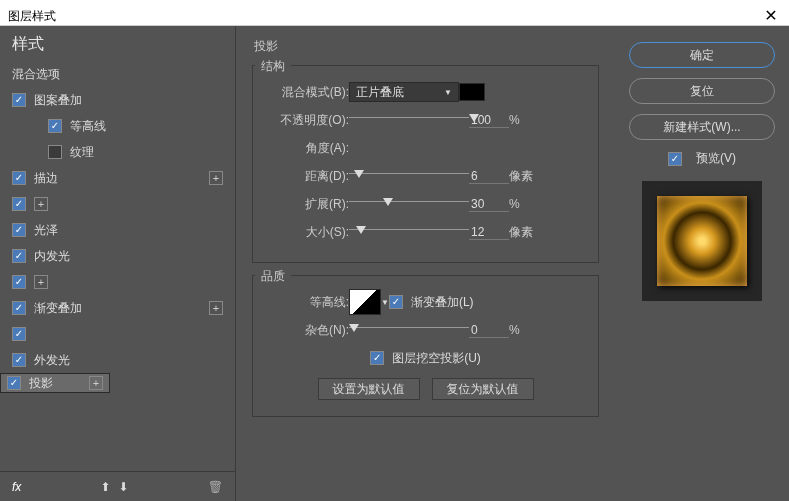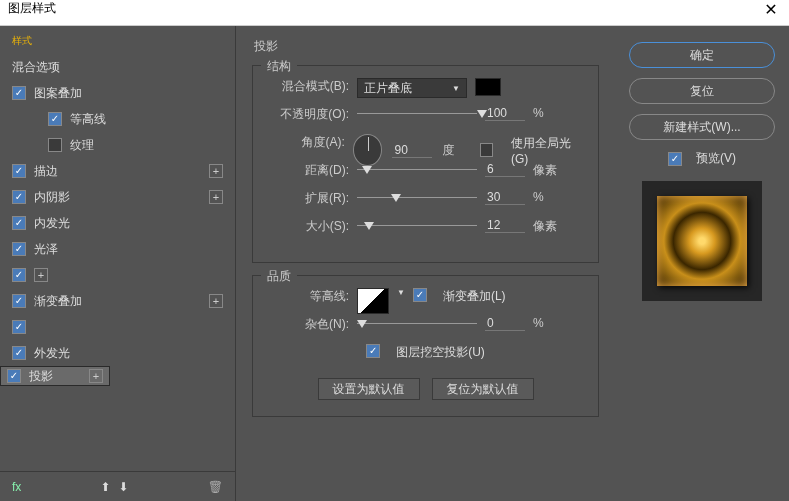--- a/index.html
+++ b/index.html
@@ -1,41 +1,41 @@
 <!DOCTYPE html>
 <html><head>
 <meta charset="utf-8">
 <style>
 *{box-sizing:border-box;margin:0;padding:0;font-family:"Microsoft YaHei",sans-serif;font-size:12px;color:#ddd;-webkit-user-select:none}
 body{background:#535353;width:789px;height:501px;overflow:hidden}
-.titlebar{height:26px;background:#fff;display:flex;align-items:flex-start;padding:0 8px;color:#000;font-size:12px;justify-content:space-between;border-bottom:1px solid #ccc}
+.titlebar{height:26px;background:#fff;display:flex;align-items:flex-end;padding:0 8px;color:#000;font-size:12px;justify-content:space-between;border-bottom:1px solid #ccc}
 .titlebar span{color:#000}
 .close{font-size:16px;cursor:pointer;width:20px;text-align:center}
 .content{display:flex;height:475px}
 .left{width:236px;border-right:1px solid #3a3a3a;display:flex;flex-direction:column}
-.lhead{padding:8px 12px 6px;font-size:10px;color:#eab308}
+.lhead{padding:8px 12px 6px;font-size:16px;color:#e5e5e5}
 .lsub{padding:4px 12px 6px;color:#aaa}
 .stylelist{flex:1}
 .srow{display:flex;align-items:center;height:26px;padding:0 12px;cursor:pointer}
 .srow.sel{background:#6a6a6a}
 .srow.sub{padding-left:48px}
 .chk{width:14px;height:14px;border:1px solid #888;margin-right:8px;display:flex;align-items:center;justify-content:center;background:#3a3a3a}
 .chk.on{background:#4a7bb8}
 .chk.on::after{content:"✓";color:#fff;font-size:10px;line-height:1}
 .srow .lbl{flex:1}
 .plus{width:14px;height:14px;border:1px solid #888;font-size:11px;line-height:12px;text-align:center;color:#ccc}
 .lfoot{height:30px;border-top:1px solid #3a3a3a;display:flex;align-items:center;padding:0 12px;justify-content:space-between}
-.lfoot .fx{color:#86efac}
+.lfoot .fx{font-style:italic;color:#ffffff}
 .lfoot .arrows{display:flex;gap:8px}
 .trash{color:#aaa}
 .mid{flex:1;padding:8px 16px}
 .group{border:1px solid #3a3a3a;margin:6px 0 12px;padding:12px 16px 16px;position:relative}
-.gtitle{position:absolute;top:-8px;left:8px;background:#535353;padding:0 6px;font-size:12px;color:#ccc}
+.gtitle{position:absolute;top:-8px;left:2px;background:#535353;padding:0 6px;font-size:12px;color:#ccc}
 .ptitle{padding:4px 2px;font-size:12px;color:#ccc}
-.row{display:flex;align-items:flex-start;height:28px;gap:8px}
+.row{display:flex;align-items:center;height:28px;}
 .rlabel{width:80px;text-align:right;color:#ccc}
 .sel{background:#3a3a3a;border:1px solid #2a2a2a;height:20px;padding:0 6px;width:110px;display:flex;align-items:center;justify-content:space-between}
 .sel .arr{font-size:8px}
 .swatch{width:26px;height:18px;background:#000;border:1px solid #2a2a2a}
 .slider{position:relative;width:120px;height:14px;border-top:1px solid #999;margin-top:7px}
 .thumb{position:absolute;top:-4px;width:0;height:0;border-left:5px solid transparent;border-right:5px solid transparent;border-top:8px solid #ddd}
 .numinput{width:40px;border:none;border-bottom:1px solid #777;background:transparent;color:#ddd;text-align:left;padding:0 2px}
 .unit{color:#ccc;width:30px}
 .anglewrap{display:flex;align-items:center;gap:10px}
 .dial{width:32px;height:32px;border:1px solid #888;border-radius:50%;position:relative;background:#3a3a3a}
@@ -77,30 +77,29 @@
           <span class="chk"></span>
           <span class="lbl">纹理</span>
         </div>
         <div class="srow">
           <span class="chk on"></span>
           <span class="lbl">描边</span>
           <span class="plus">+</span>
         </div>
         <div class="srow">
           <span class="chk on"></span>
-          <span class="lbl">内阴影</span>
-          <span class="plus">+</span>
+          <span class="plus">+</span>
+        </div>
+        <div class="srow">
+          <span class="chk on"></span>
+          <span class="lbl">光泽</span>
         </div>
         <div class="srow">
           <span class="chk on"></span>
           <span class="lbl">内发光</span>
-        </div>
-        <div class="srow">
-          <span class="chk on"></span>
-          <span class="lbl">光泽</span>
         </div>
         <div class="srow">
           <span class="chk on"></span>
           <span class="plus">+</span>
         </div>
         <div class="srow">
           <span class="chk on"></span>
           <span class="lbl">渐变叠加</span>
           <span class="plus">+</span>
         </div>
@@ -142,27 +141,20 @@
       <div class="row">
         <div class="rlabel">不透明度(O):</div>
         <div class="slider">
             <div class="thumb" style="left:100%"></div>
           </div>
         <input class="numinput" value="100" style="">
         <div class="unit">%</div>
       </div>
       <div class="row">
         <div class="rlabel">角度(A):</div>
-        <div class="anglewrap">
-          <div class="dial"></div>
-          <input class="numinput" value="90" style="">
-          <span class="unit">度</span>
-          <span class="chk"></span>
-          <span>使用全局光(G)</span>
-        </div>
       </div>
       <div class="row">
         <div class="rlabel">距离(D):</div>
         <div class="slider">
             <div class="thumb" style="left:4%"></div>
           </div>
         <input class="numinput" value="6" style="">
         <div class="unit">像素</div>
       </div>
       <div class="row">

